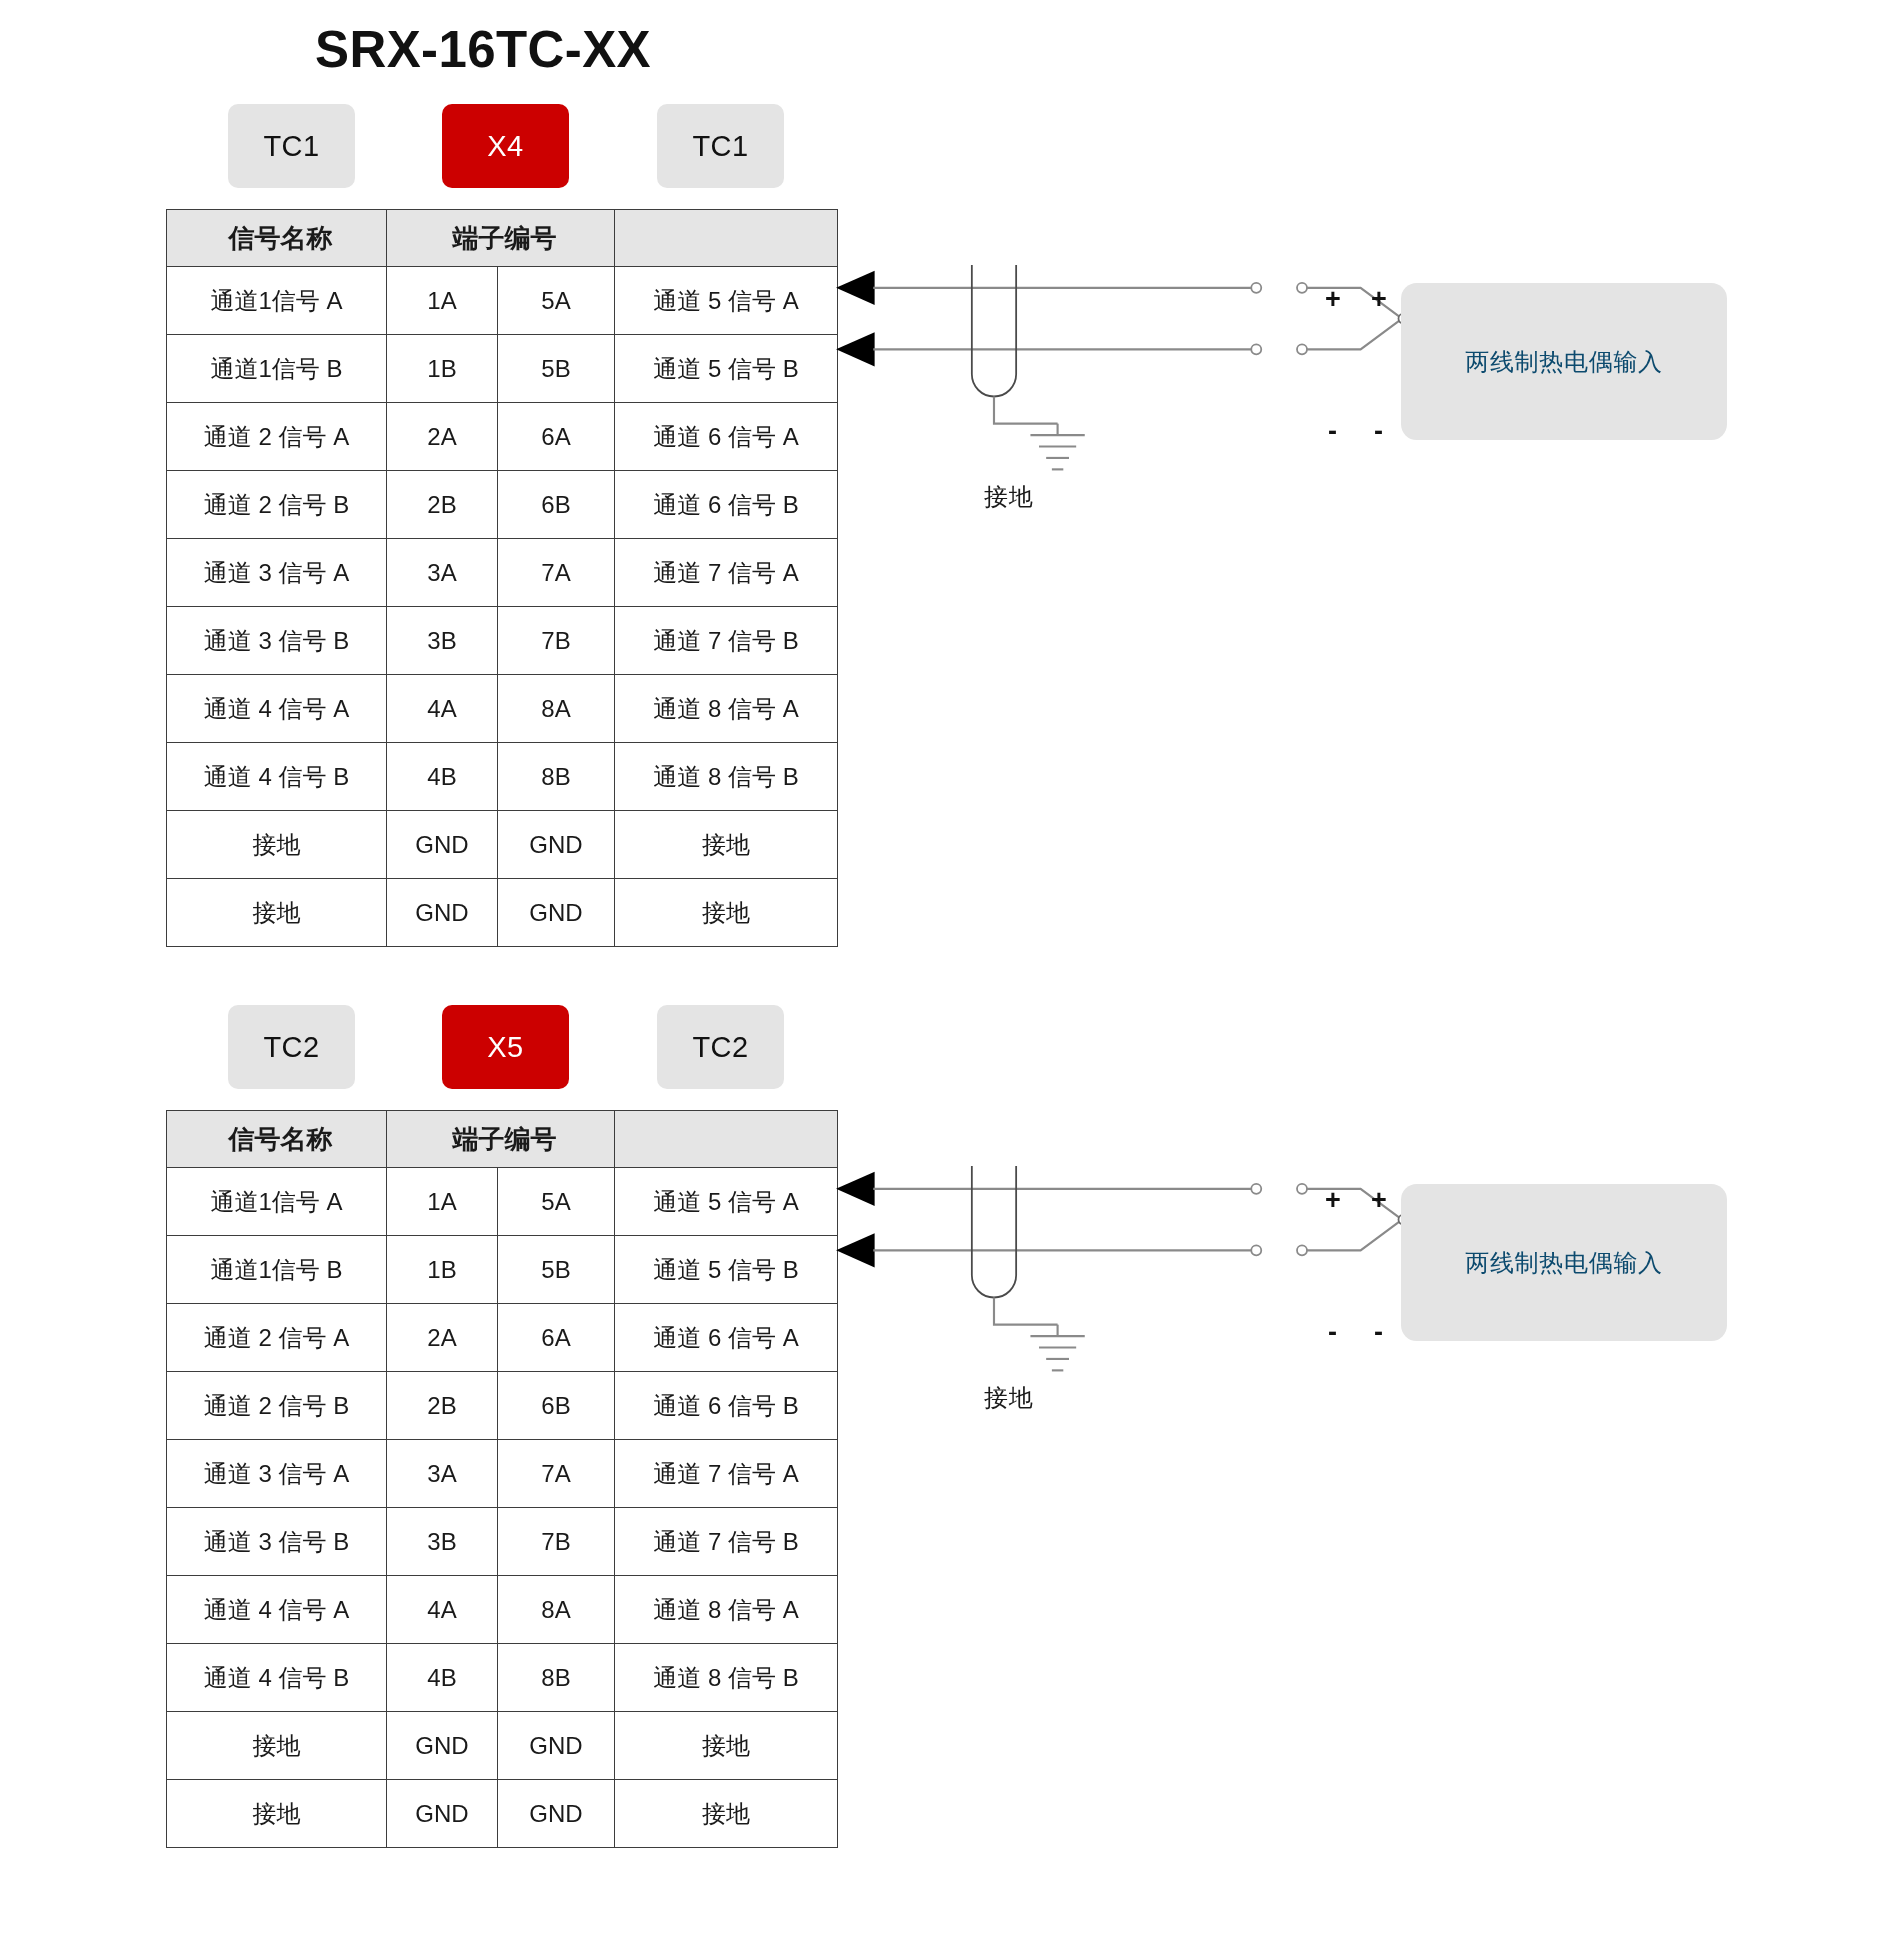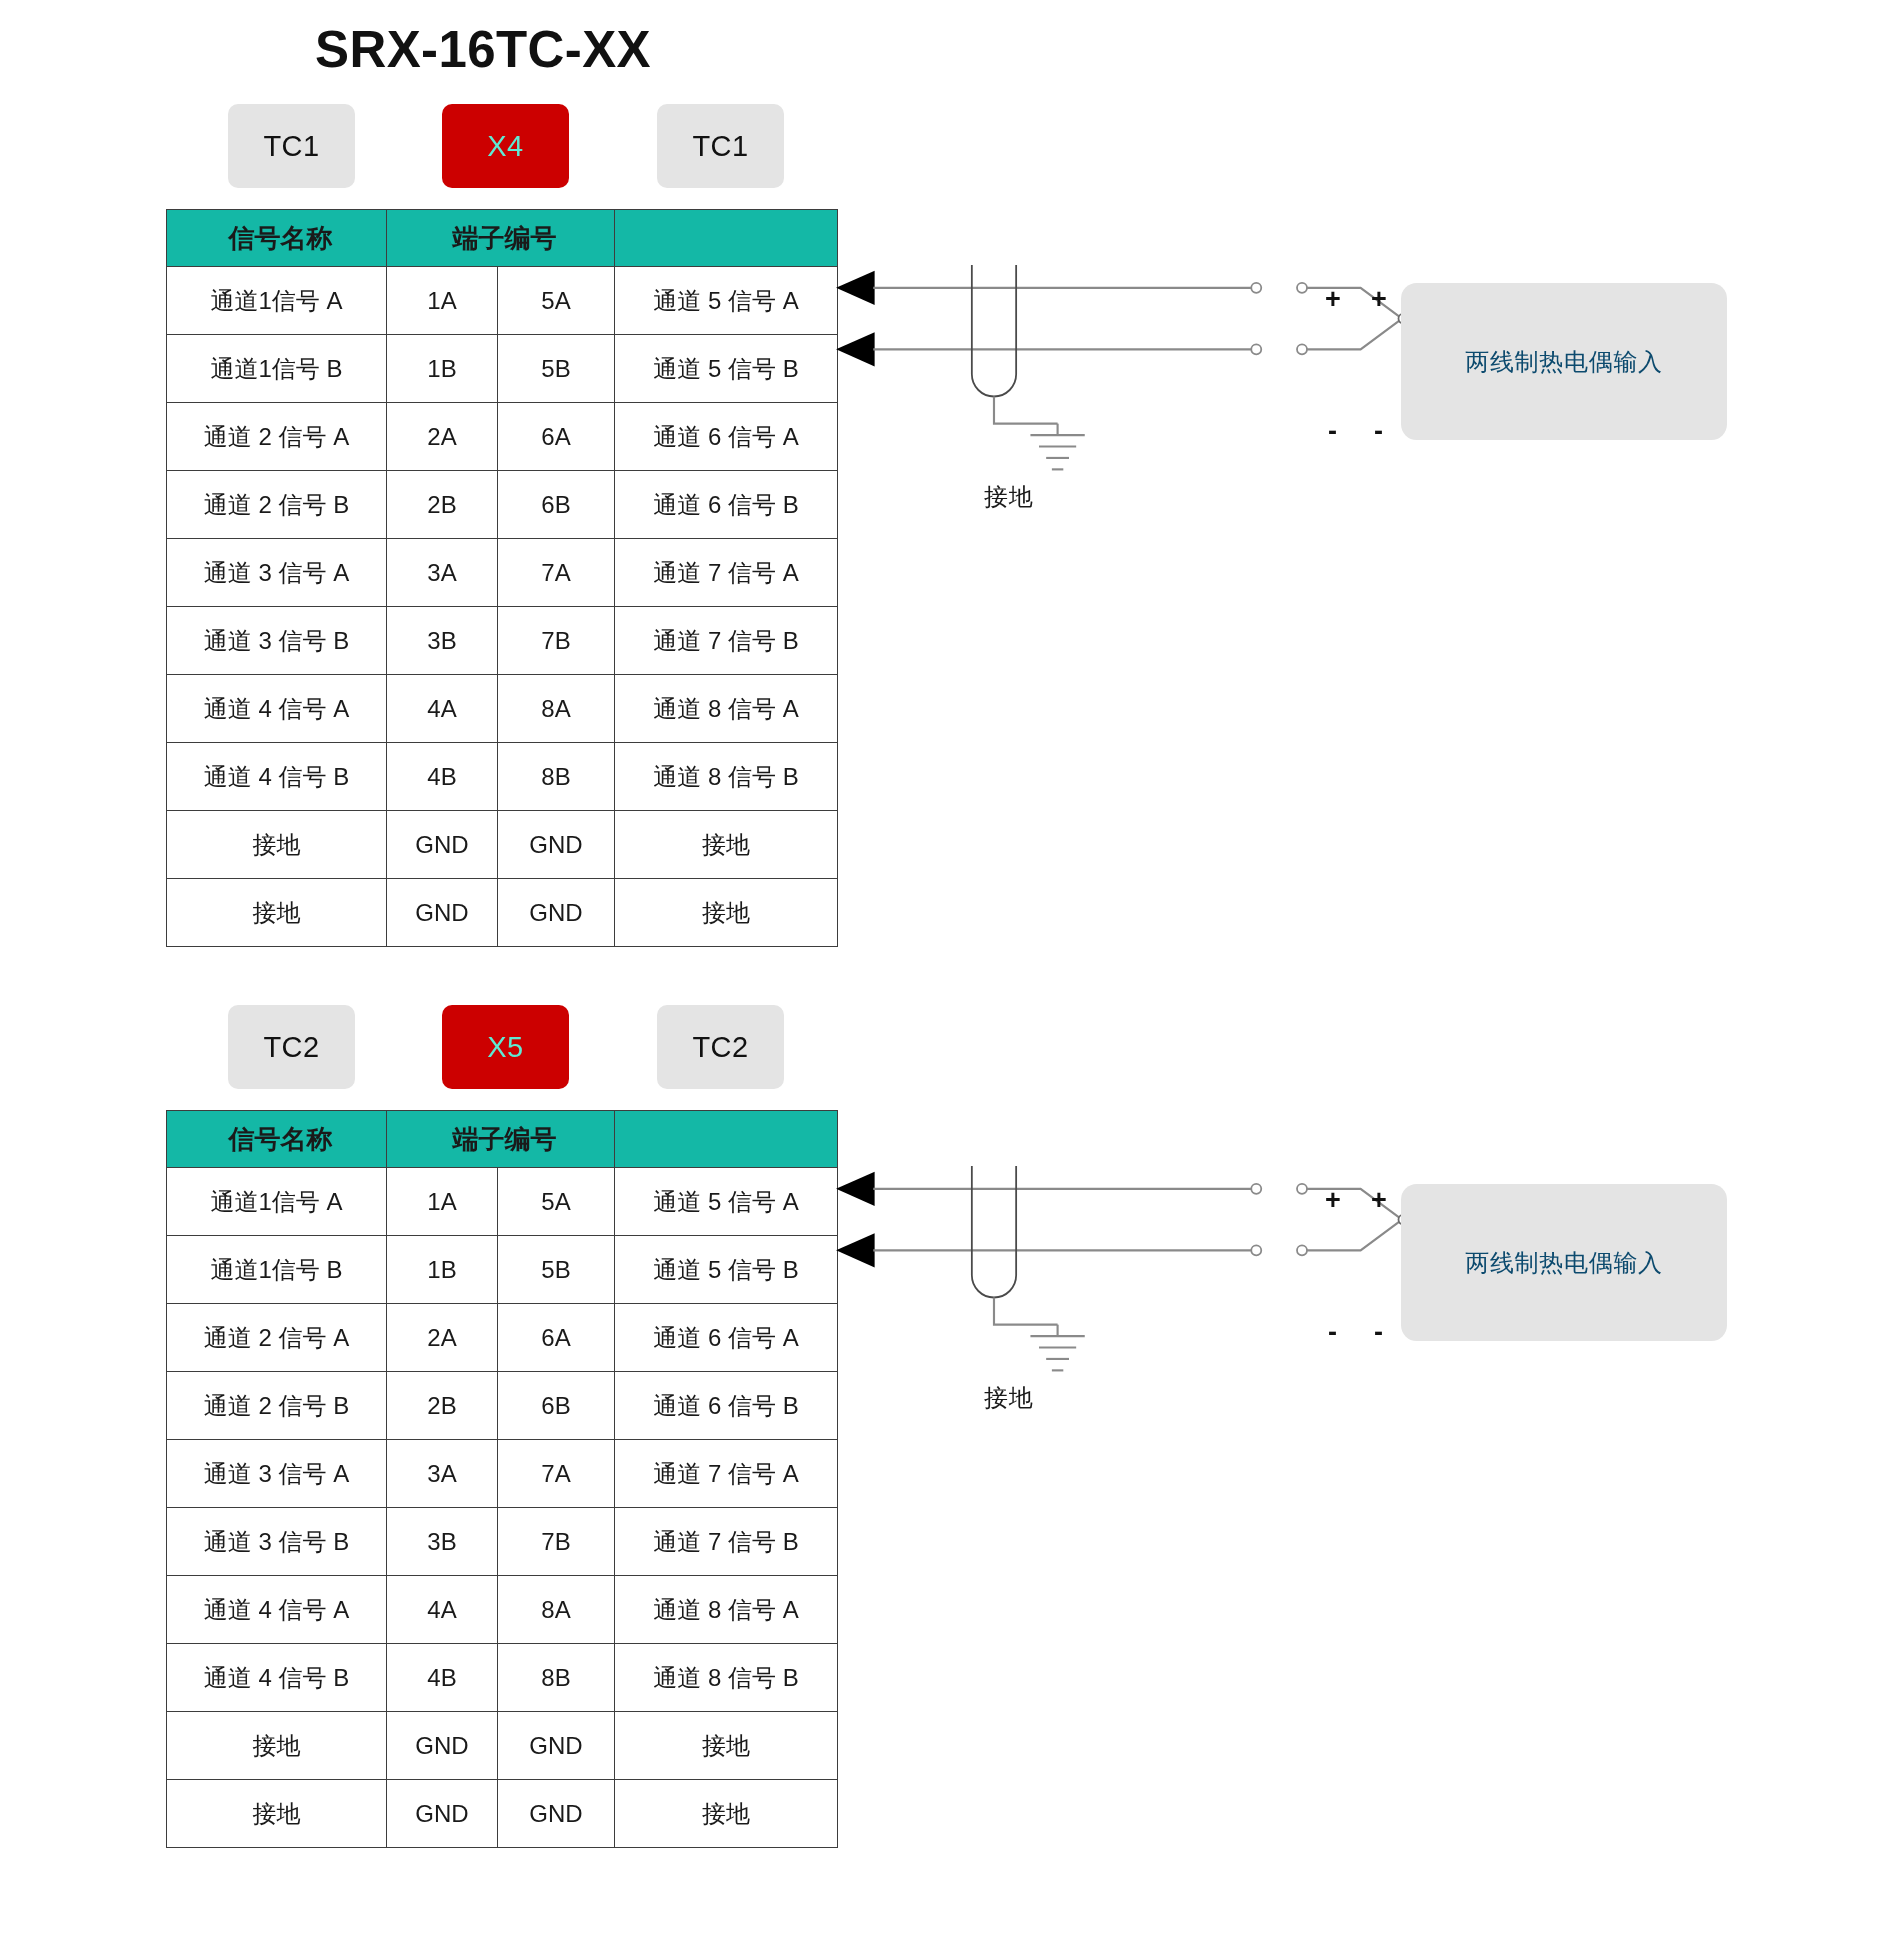--- a/index.html
+++ b/index.html
@@ -41,21 +41,21 @@
     height: 84px;
     border-radius: 10px;
     display: flex;
     align-items: center;
     justify-content: center;
     font-size: 29px;
     font-weight: normal;
     letter-spacing: 0.4px;
   }
   .tag.gray  { background: #e4e4e4; color: #111111; }
-  .tag.red   { background: #cc0000; color: #5eead4; }
+  .tag.red   { background: #cc0000; color: #ffffff; }
   .tag-left  { left: 228px; }
   .tag-mid   { left: 442px; }
   .tag-right { left: 657px; }
 
   
   .tc-table {
     position: absolute;
     left: 166px;
     top: 209px;
     width: 671px;
@@ -67,21 +67,21 @@
     border: 1.4px solid #3d3d3d;
     padding: 0;
     height: 67px;
     text-align: center;
     vertical-align: middle;
     font-size: 24px;
     font-weight: normal;
     color: #1a1a1a;
   }
   .tc-table thead th {
-    background: #14b8a6;
+    background: #e5e5e5;
     font-size: 26px;
     font-weight: bold;
     height: 56px;
     padding-left: 8px;
   }
   .col-sig  { width: 220px; }
   .col-numa { width: 111px; }
   .col-numb { width: 117px; }
   .col-sig2 { width: 223px; }
 

